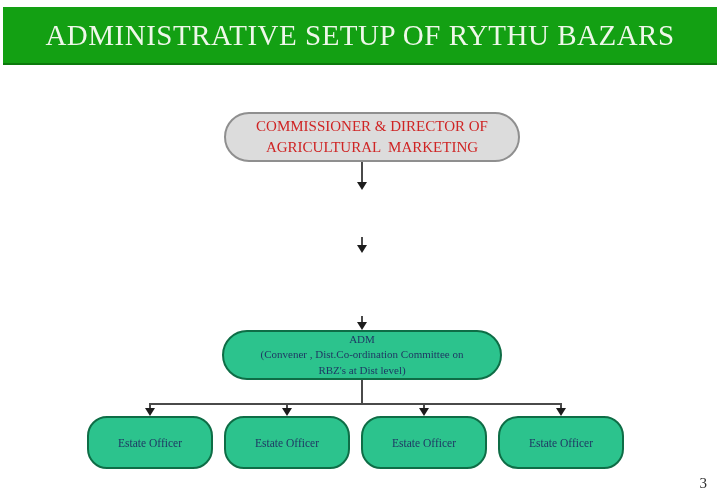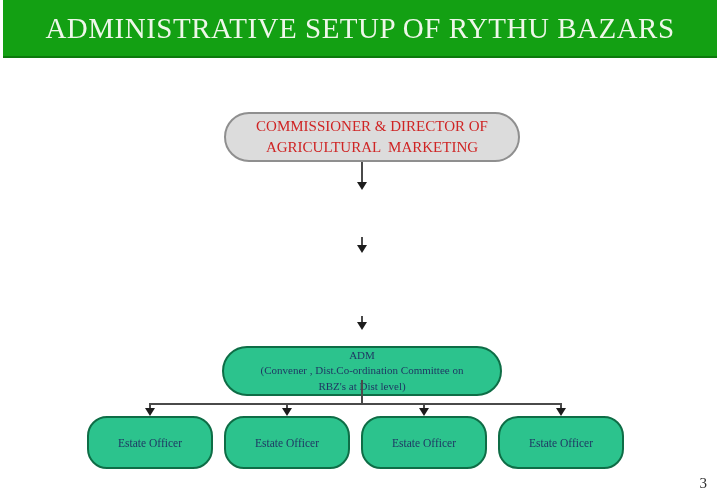--- a/index.html
+++ b/index.html
@@ -17,21 +17,21 @@
     --navy-text:#1f3864;
     --line-color:#4a4a4a;
     --head-color:#1c1c1c;
     --page-num:#2e2e2e;
   }
   html,body{margin:0;padding:0;}
   body{font-family:"Liberation Serif", serif; background:#ffffff;}
   .slide{position:relative; width:720px; height:498px; background:#ffffff; overflow:hidden;}
 
   .title-bar{
-    position:absolute; left:3px; top:0; width:714px; height:58px;
+    position:absolute; left:3px; top:7px; width:714px; height:58px;
     background:var(--header-green);
     border-bottom:2px solid #0c7a0c;
     box-sizing:border-box;
     display:flex; align-items:center; justify-content:center;
   }
   .title-text{
     color:var(--header-text);
     font-size:29px;
     letter-spacing:0.5px;
     white-space:nowrap;
@@ -58,21 +58,21 @@
     border-radius:24px;
     color:var(--red-text); font-size:16.5px; line-height:1.3;
   }
   .node-dist{
     left:268px; top:252px; width:205px; height:64px;
     background:var(--box-green); border:2px solid var(--green-border);
     border-radius:32px;
     color:var(--navy-text); font-size:10.5px; line-height:1.38;
   }
   .node-adm{
-    left:222px; top:346px; width:280px; height:50px;
+    left:222px; top:330px; width:280px; height:50px;
     background:var(--box-teal); border:2px solid var(--teal-border);
     border-radius:25px;
     color:var(--navy-text); font-size:11px; line-height:1.4;
   }
   .node-estate{
     top:416px; width:126px; height:53px;
     background:var(--box-teal); border:2px solid var(--teal-border);
     border-radius:20px;
     color:var(--navy-text); font-size:11.5px;
   }

